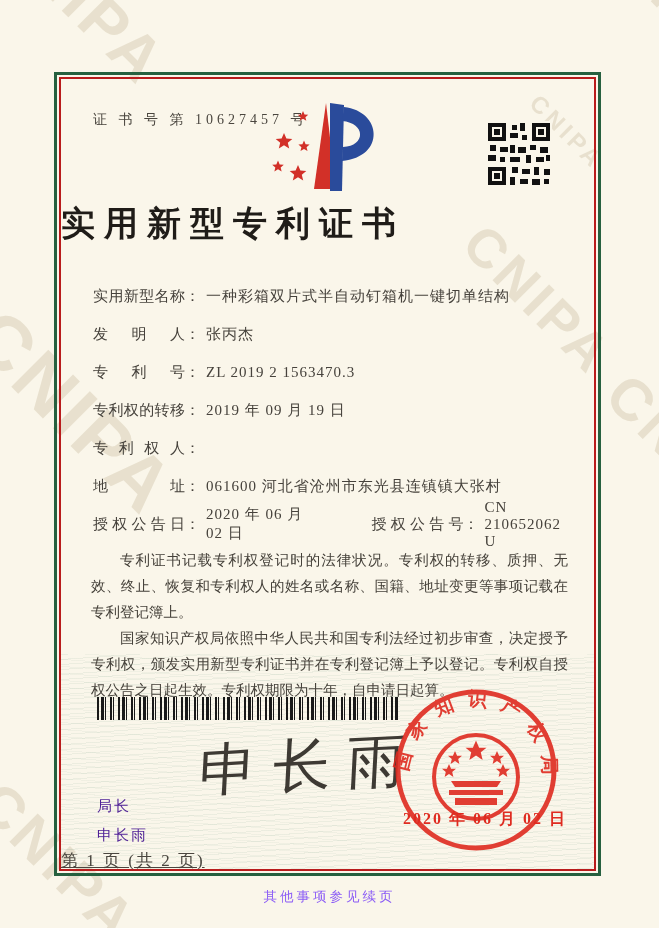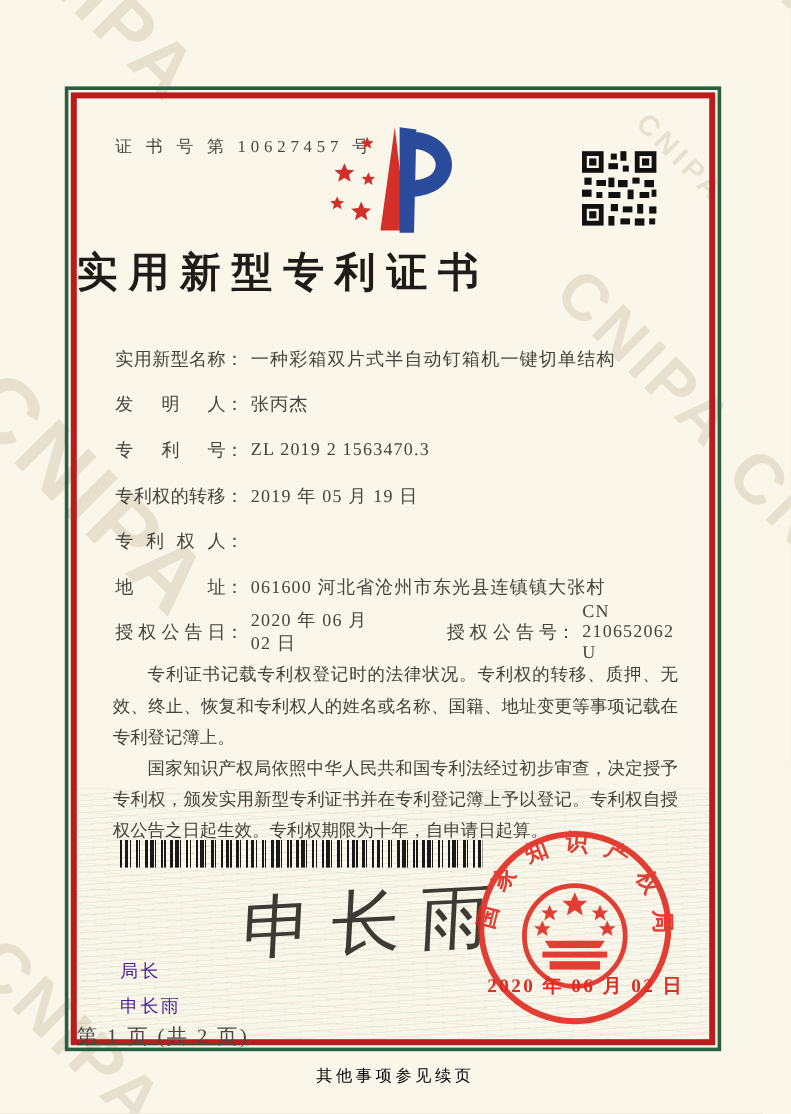--- a/index.html
+++ b/index.html
@@ -15,21 +15,21 @@
     font-weight:bold; color:rgba(203,188,160,0.38);
     transform:rotate(45deg); letter-spacing:4px; pointer-events:none;
     user-select:none; white-space:nowrap;
   }
   
   .cert {
     position:absolute; left:54px; top:72px; width:547px; height:804px;
     border:3px solid #26603f;
   }
   .cert-inner {
-    position:absolute; inset:2px; border:5px solid #b91c1c;
+    position:absolute; inset:2px; border:2px solid #b91c1c;
   }
   .guilloche {
     position:absolute; left:0; right:0; top:575px; bottom:0;
     background:
       repeating-linear-gradient(176deg, rgba(110,155,130,0.10) 0 1px, transparent 1px 5px),
       repeating-linear-gradient(184deg, rgba(110,155,130,0.07) 0 1px, transparent 1px 7px);
   }
   .cert-no {
     position:absolute; left:32px; top:32px; font-size:14px;
     letter-spacing:4px; color:#4a463f;
@@ -75,21 +75,21 @@
   .seal-date {
     position:absolute; left:342px; top:730px; color:#df2b20;
     font-size:16px; font-weight:bold; letter-spacing:2px;
   }
   .page-num {
     position:absolute; left:0; right:0; top:770px; 
     font-size:17px; letter-spacing:2px; color:#4a463f;text-decoration:underline;
   }
   .foot-note {
     position:absolute; left:0; right:0; top:888px; text-align:center;
-    font-size:13.5px; letter-spacing:3px; color:#000000;
+    font-size:13.5px; letter-spacing:3px; color:#8b5cf6;
   }
 </style>
 </head>
 <body>
 
 <div class="page">
 
   <div class="wm" style="left:-28px; top:-40px; font-size:64px;">CNIPA</div>
   <div class="wm" style="left:566px; top:-46px; font-size:60px;">CNIPA</div>
   <div class="wm" style="left:520px; top:118px; font-size:24px;">CNIPA</div>
@@ -181,21 +181,21 @@
           <span class="fvalue">张丙杰</span>
         </div>
         <div class="frow">
           <span class="flabel">专利号</span>
             <span class="colon">：</span>
           <span class="fvalue">ZL 2019 2 1563470.3</span>
         </div>
         <div class="frow">
           <span class="flabel">专利权的转移</span>
             <span class="colon">：</span>
-          <span class="fvalue">2019 年 05 月 19 日</span>
+          <span class="fvalue">2019 年 09 月 19 日</span>
         </div>
         <div class="frow">
           <span class="flabel">专利权人</span>
             <span class="colon">：</span>
         </div>
         <div class="frow">
           <span class="flabel">地址</span>
             <span class="colon">：</span>
           <span class="fvalue">061600 河北省沧州市东光县连镇镇大张村</span>
         </div>

